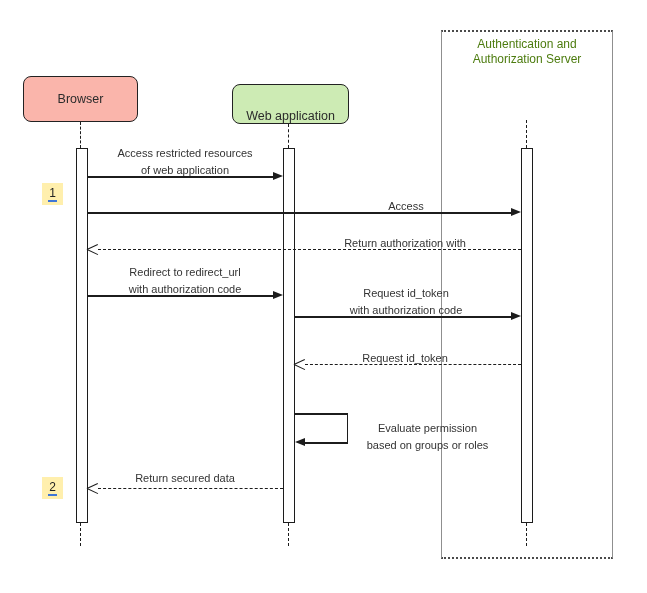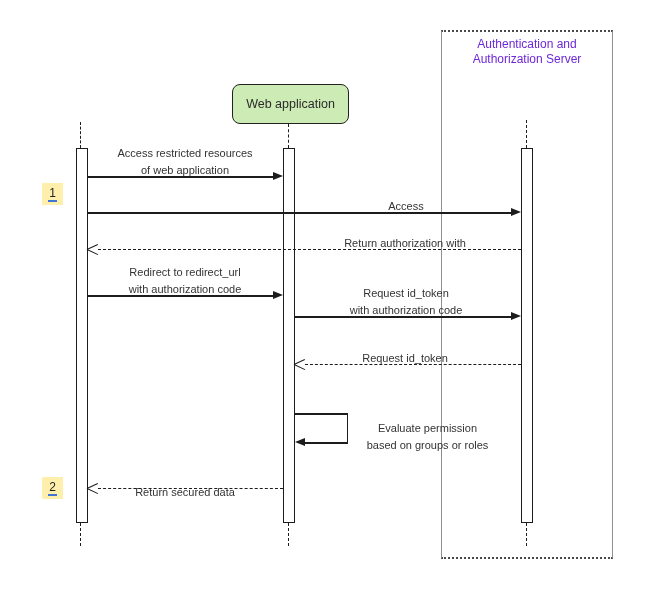--- a/index.html
+++ b/index.html
@@ -4,21 +4,21 @@
 <style>
   html,body{margin:0;padding:0;background:#ffffff;}
   body{font-family:"Liberation Sans","DejaVu Sans",sans-serif;}
   #stage{position:relative;width:647px;height:593px;background:#fff;overflow:hidden;}
 
   
   .frame{position:absolute;left:441px;top:30px;width:172px;height:529px;box-sizing:border-box;
          border-left:1px solid #8f8f8f;border-right:1px solid #8f8f8f;
          border-top:2px dotted #4a4a4a;border-bottom:2px dotted #4a4a4a;}
   .frame-title{position:absolute;left:0;top:5px;width:100%;text-align:center;
-         font-size:12px;line-height:15px;color:#6d28d9;white-space:pre-line;}
+         font-size:12px;line-height:15px;color:#4d7c0f;white-space:pre-line;}
 
   
   .actor{position:absolute;box-sizing:border-box;border:1.5px solid #222;border-radius:8px;
          display:flex;align-items:center;justify-content:center;
          font-size:12.5px;color:#2b2b2b;}
 
   
   .dash-v{position:absolute;width:0;border-left:1.4px dashed #1c1c1c;}
   .bar{position:absolute;box-sizing:border-box;width:12px;height:375px;top:148px;
        background:#ffffff;border:1.4px solid #1c1c1c;}
@@ -52,25 +52,28 @@
 </head>
 <body>
 
 <div id="stage">
 
   <div class="frame">
     <div class="frame-title">Authentication and
 Authorization Server</div>
   </div>
 
+  <div class="actor" style="left: 23px; top: 76px; width: 115px; height: 46px; background-color: rgb(250, 181, 171);">
+    <span>Browser</span>
+  </div>
   <div class="dash-v" style="left:80px;top:122px;height:26px;"></div>
   <div class="bar" style="left:76px;"></div>
   <div class="dash-v" style="left:80px;top:523px;height:23px;"></div>
 
-  <div class="actor" style="left: 232px; top: 84px; width: 117px; height: 40px; background-color: rgb(205, 235, 180);">
+  <div class="actor" style="left: 232px; top: 84px; width: 117px; height: 40px; background-color: rgb(205, 235, 180); align-items: flex-end;">
     <span>Web application</span>
   </div>
   <div class="dash-v" style="left:288px;top:124px;height:24px;"></div>
   <div class="bar" style="left:283px;"></div>
   <div class="dash-v" style="left:288px;top:523px;height:23px;"></div>
 
   <div class="dash-v" style="left:526px;top:120px;height:28px;"></div>
   <div class="bar" style="left:521px;"></div>
   <div class="dash-v" style="left:526px;top:523px;height:23px;"></div>
 
@@ -122,21 +125,21 @@
   <div>
     <div class="msg-label" style="left:345px;top:420px;width:165px;">Evaluate permission
 based on groups or roles</div>
     <div class="ln-solid" style="left:295px;top:413px;width:53px;"></div>
     <div class="ln-v" style="left:346.5px;top:413px;height:30px;"></div>
     <div class="ln-solid" style="left:305px;top:442px;width:43px;"></div>
     <div class="head-left" style="left:295px;top:438px;"></div>
   </div>
 
   <div>
-    <div class="msg-label" style="left:85px;top:470px;width:200px;margin-top:14px;">Return secured data</div>
+    <div class="msg-label" style="left:85px;top:470px;width:200px;">Return secured data</div>
     <div class="ln-dash" style="left:98px;top:488px;width:185px;"></div>
     <div class="chev" style="left:87px;top:482px;">
         <div class="up"></div>
         <div class="dn"></div>
       </div>
   </div>
 
   <div class="badge" style="left:42px;top:183px;">
     <span>1</span>
   </div>

